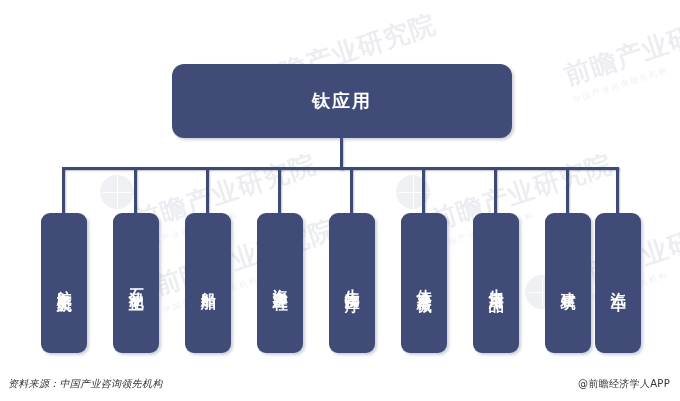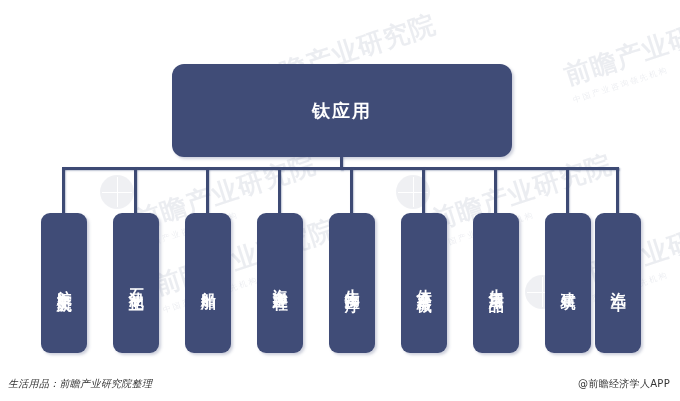--- a/index.html
+++ b/index.html
@@ -93,21 +93,21 @@
     color: #ffffff;
     display: flex;
     align-items: center;
     justify-content: center;
     box-sizing: border-box;
   }
   .node-root {
     left: 172px;
     top: 64px;
     width: 340px;
-    height: 93px;
+    height: 74px;
     border-radius: 12px;
   }
   .node-root .node-label {
     font-size: 18px;
     font-weight: bold;
     letter-spacing: 2px;
     line-height: 1.2;
   }
   .node-leaf {
     top: 213px;
@@ -218,16 +218,16 @@
   <div class="node node-leaf" style="left:473px;">
     <span class="node-label">生活用品</span>
   </div>
   <div class="node node-leaf" style="left:545px;">
     <span class="node-label">建筑</span>
   </div>
   <div class="node node-leaf" style="left:595px;">
     <span class="node-label">汽车</span>
   </div>
 
-  <div class="footer" id="source-note">生活用品：前瞻产业研究院整理</div>
+  <div class="footer" id="source-note">资料来源：中国产业咨询领先机构</div>
   <div class="footer" id="brand-note">@前瞻经济学人APP</div>
 
 </div>
 
 </body></html>

